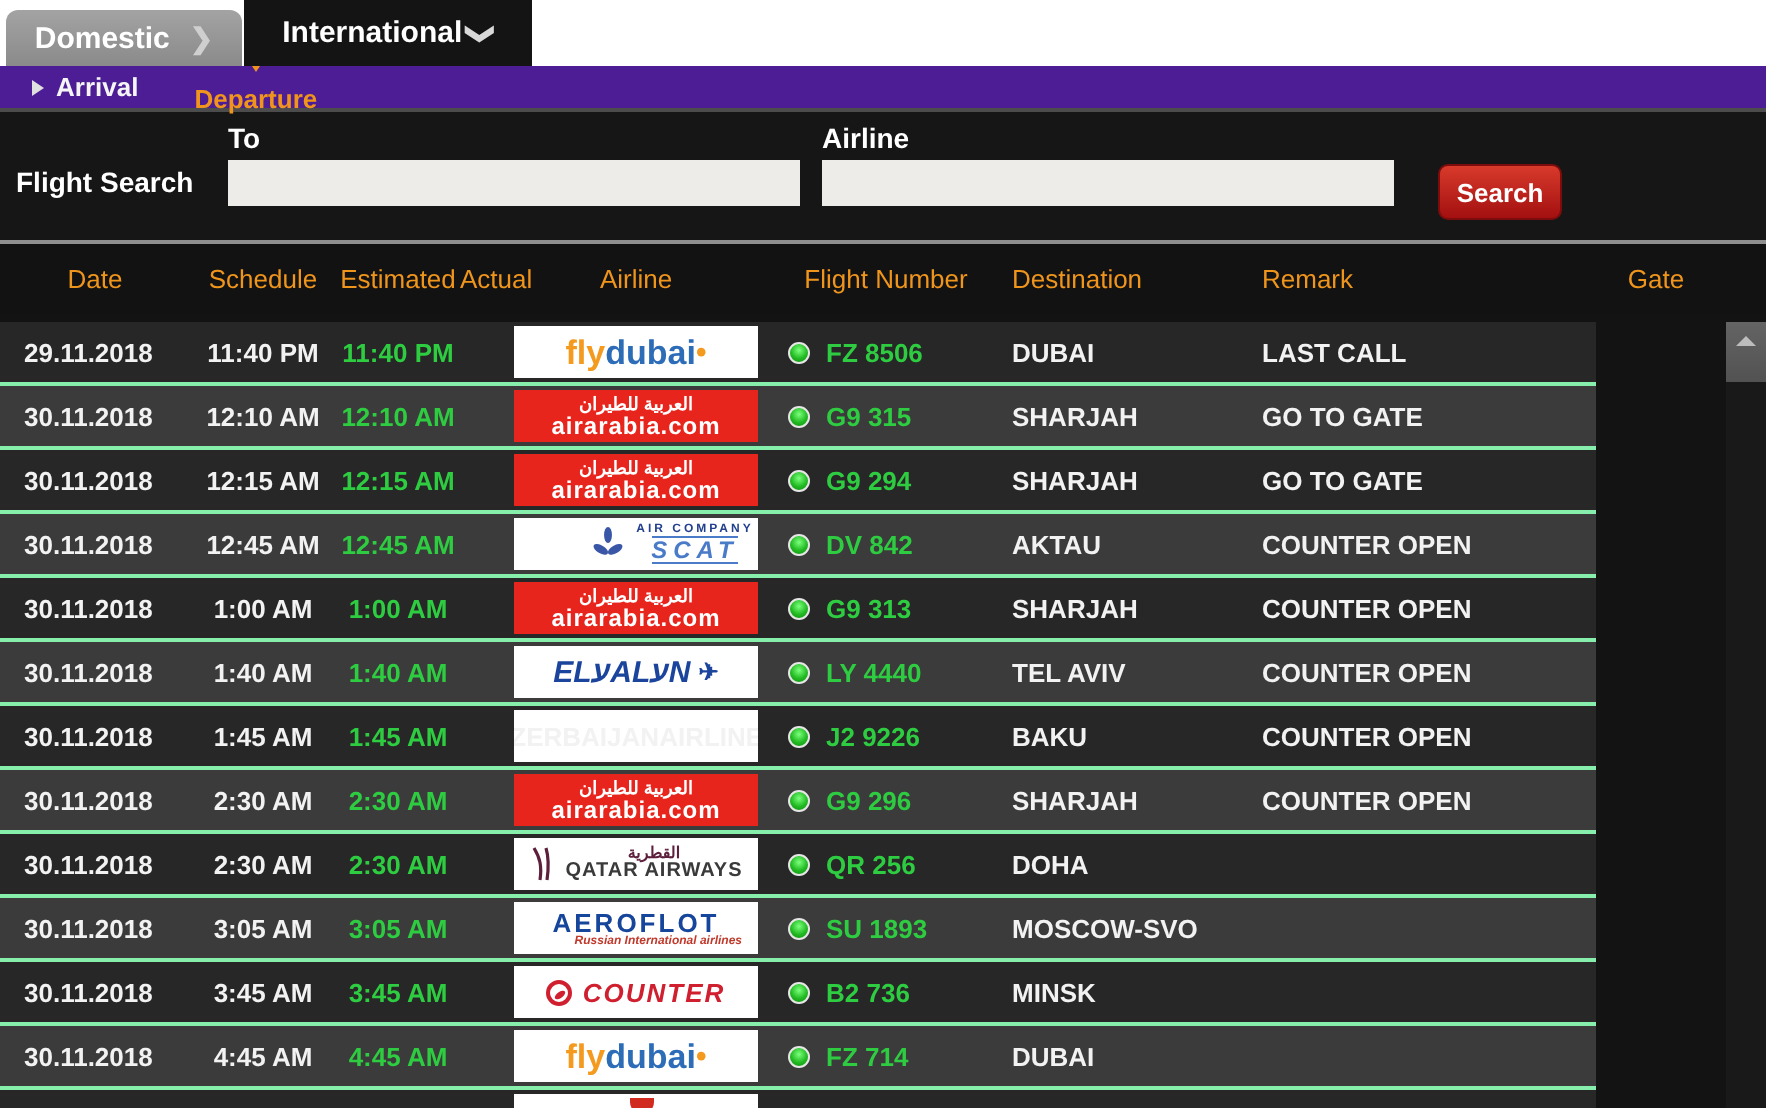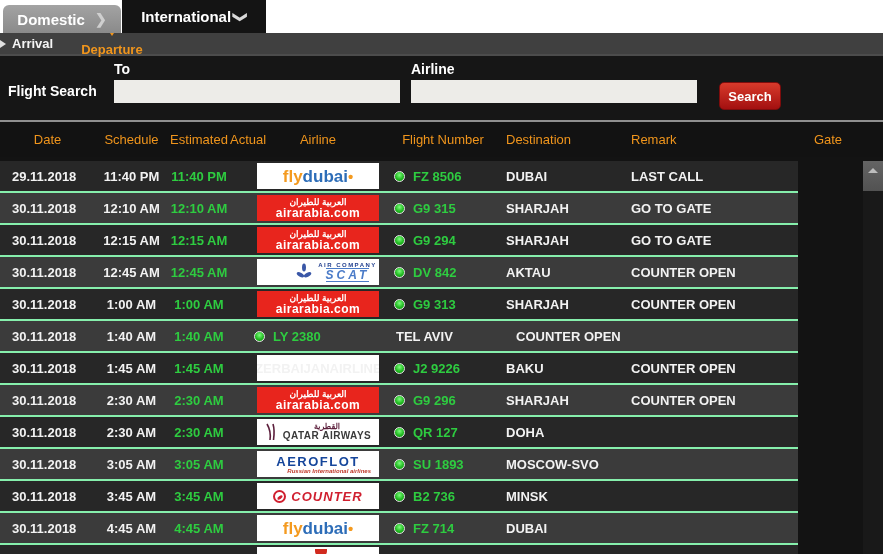--- a/index.html
+++ b/index.html
@@ -22,22 +22,22 @@
   .tab-international {
     position:absolute; left:122px; top:0; width:144px; height:33px;
     background:#141414;
     display:flex; align-items:center; justify-content:center; gap:4px;
     color:#fff; font-weight:bold; font-size:15px; cursor:pointer;
   }
   .chev-down { display:inline-block; transform:rotate(90deg); color:#d9d9d9; font-weight:bold; font-size:14px; }
 
   
   .navbar {
-    height:23px; background:#404040; border-bottom:2px solid #4c4c4c;
-    display:flex; align-items:center; gap:28px; padding-left:0;
+    height:23px; background:#4c1d95; border-bottom:2px solid #4c4c4c;
+    display:flex; align-items:center; gap:28px; padding-left:16px;
   }
   .nav-item { display:flex; align-items:center; gap:6px; font-weight:bold; font-size:13px; cursor:pointer; }
   .nav-item.arrival { color:#f5f5f5; }
   .nav-item.departure { color:#f0951c;flex-direction:column; }
   .tri-right { width:0; height:0; border-left:6px solid #e0e0e0; border-top:4px solid transparent; border-bottom:4px solid transparent; }
   .tri-down  { width:0; height:0; border-top:6px solid #f0951c; border-left:4px solid transparent; border-right:4px solid transparent; }
 
   
   .search {
     height:66px; background:#161616; border-bottom:2px solid #8f8f8f;
@@ -275,23 +275,29 @@
         </div>
         <div class="cell-dest">SHARJAH</div>
         <div class="cell-remark">COUNTER OPEN</div>
         <div class="cell-gate"></div>
       </div>
       <div class="row grid-cols">
         <div class="cell-date">30.11.2018</div>
         <div class="cell-schedule">1:40 AM</div>
         <div class="cell-est">1:40 AM</div>
         <div class="cell-actual"></div>
-        <div class="cell-flight">
-          <span class="status-dot"></span>
-          <span>LY 2380</span>
+        <div class="cell-airline">
+          <div class="logo logo-elal">
+            <span>ELעALעN</span>
+            <span class="el-plane">✈</span>
+          </div>
+        </div>
+        <div class="cell-flight">
+          <span class="status-dot"></span>
+          <span>LY 4440</span>
         </div>
         <div class="cell-dest">TEL AVIV</div>
         <div class="cell-remark">COUNTER OPEN</div>
         <div class="cell-gate"></div>
       </div>
       <div class="row grid-cols">
         <div class="cell-date">30.11.2018</div>
         <div class="cell-schedule">1:45 AM</div>
         <div class="cell-est">1:45 AM</div>
         <div class="cell-actual"></div>
@@ -339,21 +345,21 @@
               <path d="M5 17 C6 10 5 6 2 1 M8.5 17 C9.5 10 9.5 6 8 1" stroke="#5c1f3c" stroke-width="1.6" fill="none"></path>
             </svg>
             <span class="qa-txt">
               <span class="qa-ar">القطرية</span>
               <span class="qa-en">QATAR AIRWAYS</span>
             </span>
           </div>
         </div>
         <div class="cell-flight">
           <span class="status-dot"></span>
-          <span>QR 127</span>
+          <span>QR 256</span>
         </div>
         <div class="cell-dest">DOHA</div>
         <div class="cell-remark"></div>
         <div class="cell-gate"></div>
       </div>
       <div class="row grid-cols">
         <div class="cell-date">30.11.2018</div>
         <div class="cell-schedule">3:05 AM</div>
         <div class="cell-est">3:05 AM</div>
         <div class="cell-actual"></div>

